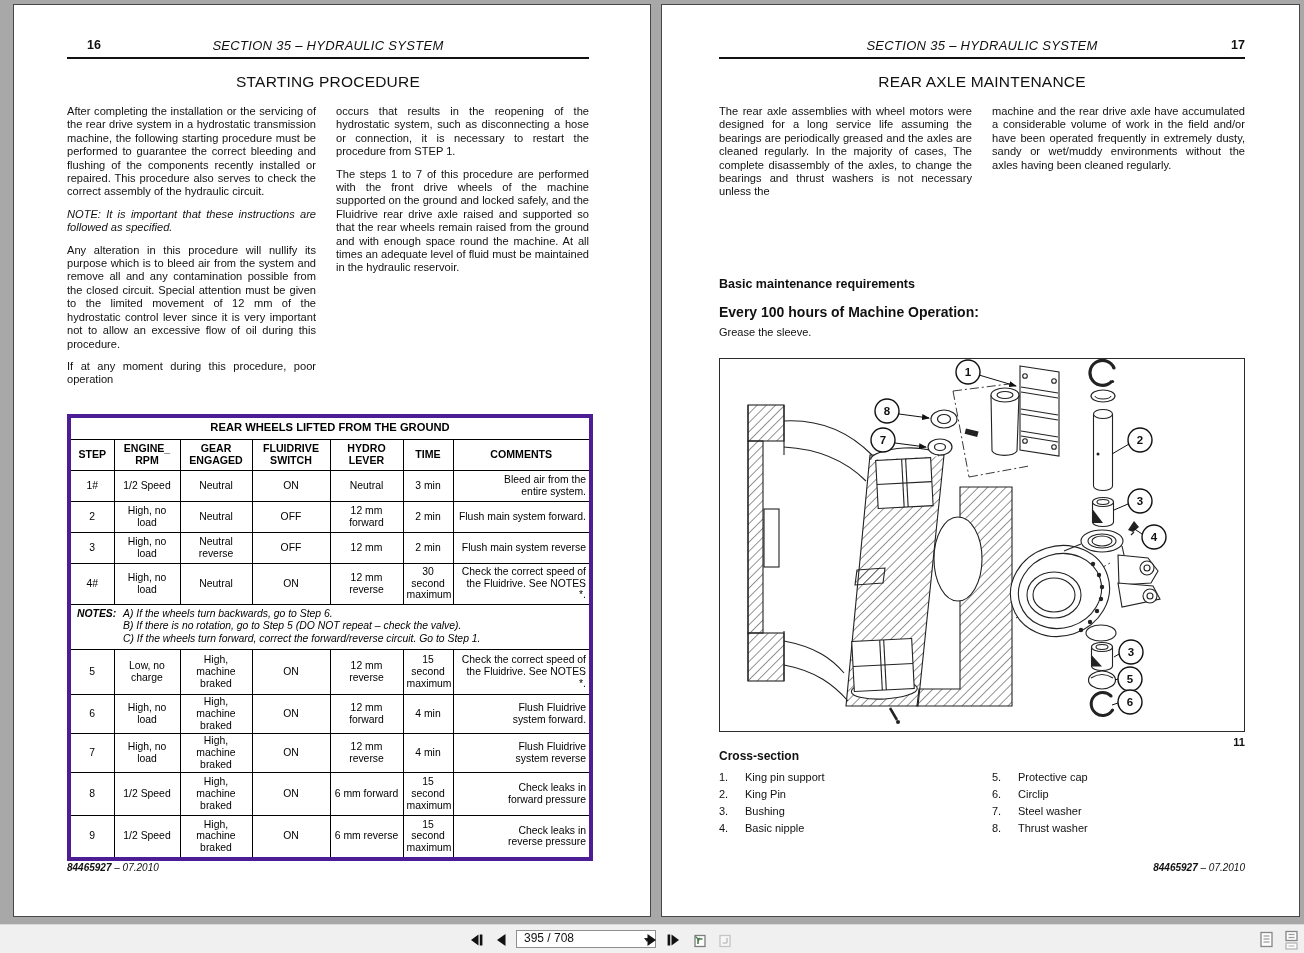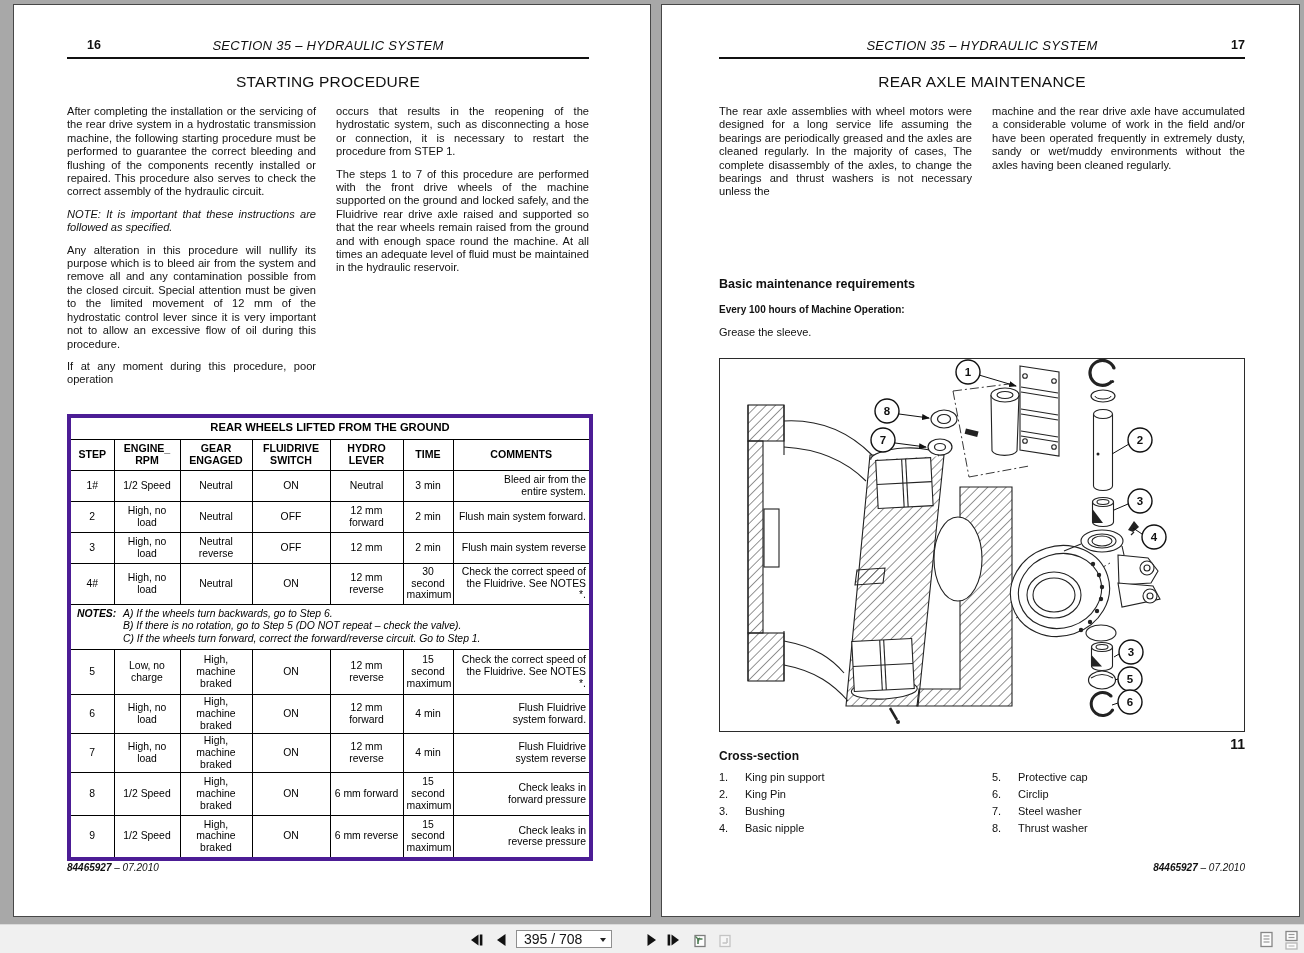--- a/index.html
+++ b/index.html
@@ -37,35 +37,35 @@
   .ptable td.notes-cell{text-align:left;padding:3px 6px;font-style:italic;}
   .nrow{display:flex;}
   .nlab{font-weight:bold;width:46px;flex:none;}
   .nlines div{margin-bottom:1px;}
 
   .pfoot{font-size:10px;font-style:italic;}
   .pfoot b{font-weight:bold;}
 
   
   .subhead1{font-weight:bold;font-size:12.5px;}
-  .subhead2{font-weight:bold;font-size:10px;}
+  .subhead2{font-weight:bold;font-size:14px;}
   .plain{font-size:11px;}
   .figbox{border:1.5px solid #2b2b2b;background:#fff;}
-  .fignum{font-weight:bold;font-size:14px;text-align:right;}
+  .fignum{font-weight:bold;font-size:11px;text-align:right;}
   .caption{font-weight:bold;font-size:12px;}
   .parts{display:flex;font-size:11px;}
   .pcol{width:273px;flex:none;}
   .pitem{display:flex;margin-bottom:5px;}
   .pnum{width:26px;flex:none;}
 
   
   .toolbar{position:absolute;left:0;top:924px;width:1304px;height:29px;background:#f0f0f0;border-top:1px solid #dadada;}
   .tbtn{position:absolute;top:5px;width:20px;height:19px;display:flex;align-items:center;justify-content:center;}
-  .combo{position:absolute;left:516px;top:5px;width:96px;height:18px;background:#fff;border:1px solid #8f8f8f;
-         box-sizing:border-box;font-size:14px;display:flex;align-items:flex-end;padding-left:7px;}
+  .combo{position:absolute;left:516px;top:5px;width:140px;height:18px;background:#fff;border:1px solid #8f8f8f;
+         box-sizing:border-box;font-size:12px;display:flex;align-items:flex-start;padding-left:7px;}
   .caret{position:absolute;right:5px;top:7px;width:0;height:0;
          border-left:3.5px solid transparent;border-right:3.5px solid transparent;border-top:4.5px solid #222;}
 </style>
 </head>
 <body>
 
 <div class="page" id="left-page">
   <div class="abs hdr-num" style="left:53px;top:33px;margin-left:20px;">16</div>
   <div class="abs hdr-title" style="left:53px;top:33px;width:522px;">SECTION 35 – HYDRAULIC SYSTEM</div>
   <div class="abs rule" style="left:53px;top:52px;width:522px;"></div>

